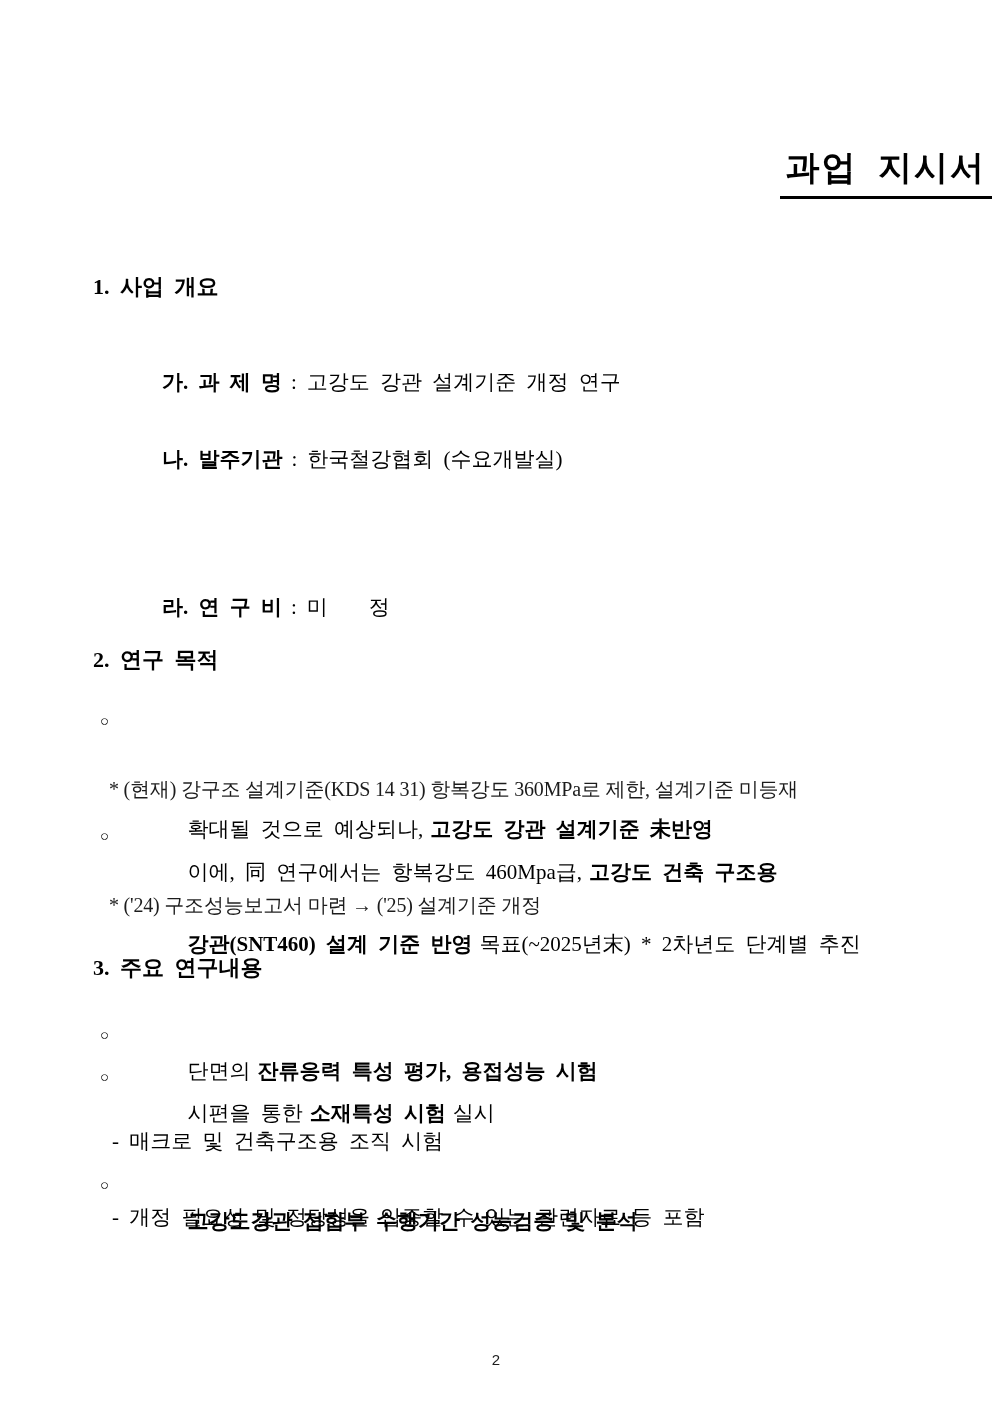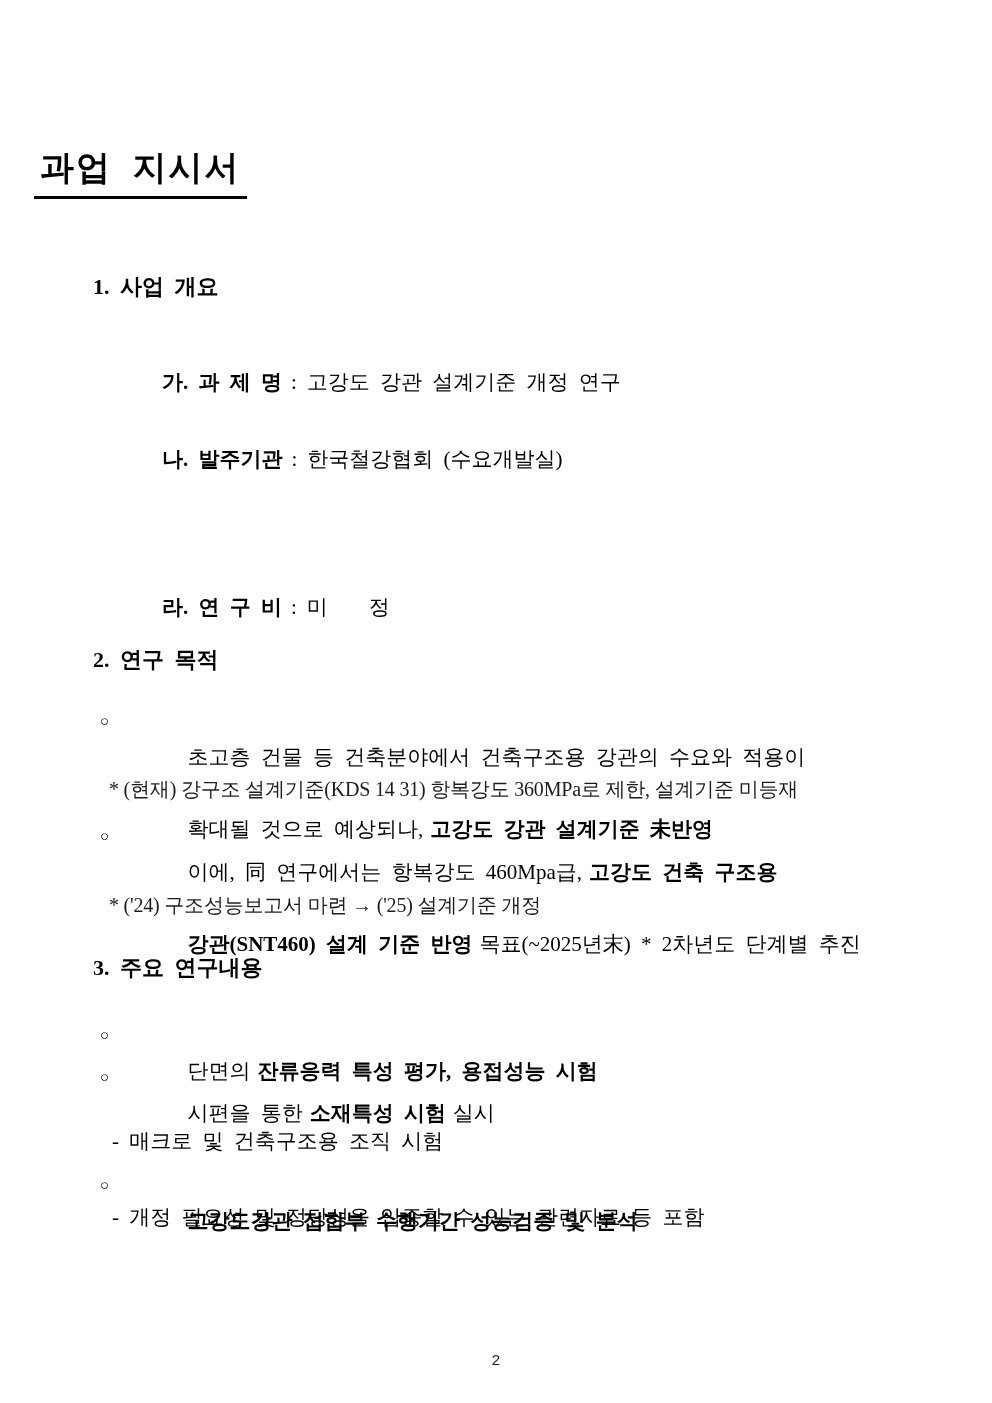--- a/index.html
+++ b/index.html
@@ -8,21 +8,21 @@
     position: relative;
     width: 992px;
     height: 1403px;
     background: #ffffff;
     color: #000000;
     font-family: "Liberation Serif", "DejaVu Serif", serif;
     overflow: hidden;
   }
   .block { position: absolute; white-space: pre-wrap; }
 
-  .title-wrap { left: 0; right: 0; top: 127px; text-align: left; padding-left: 18px; }
+  .title-wrap { left: 0; right: 0; top: 127px; text-align: right; }
   .title-text {
     display: inline-block;
     font-size: 34px;
     font-weight: bold;
     letter-spacing: 2px;
     word-spacing: 10px;
     border-bottom: 3px solid #000;
     padding: 0 6px 5px 6px;
   }
 
@@ -96,21 +96,21 @@
 
   <div class="block item" style="top:568px">
     <span class="label">라. 연 구 비</span><span class="colon">:</span><span class="value">미    정</span>
   </div>
 
   <div class="block h" style="top:645px">2. 연구 목적</div>
 
   <div class="block bullet" style="top:703px">
     <span class="marker">○</span>
     <div class="btext">
-      <span>초고층 건물 등 건축분야에서 건축구조용 강관의 수요와 적용이</span><br>
+      <br>
       <span>확대될 것으로 예상되나,</span><span class="bold sp">고강도 강관 설계기준 未반영</span>
     </div>
   </div>
 
   <div class="block note" style="top:776px">* (현재) 강구조 설계기준(KDS 14 31) 항복강도 360MPa로 제한, 설계기준 미등재</div>
 
   <div class="block bullet" style="top:818px">
     <span class="marker">○</span>
     <div class="btext">
       <span>이에, 同 연구에서는 항복강도 460Mpa급,</span><span class="bold sp">고강도 건축 구조용</span><br>

